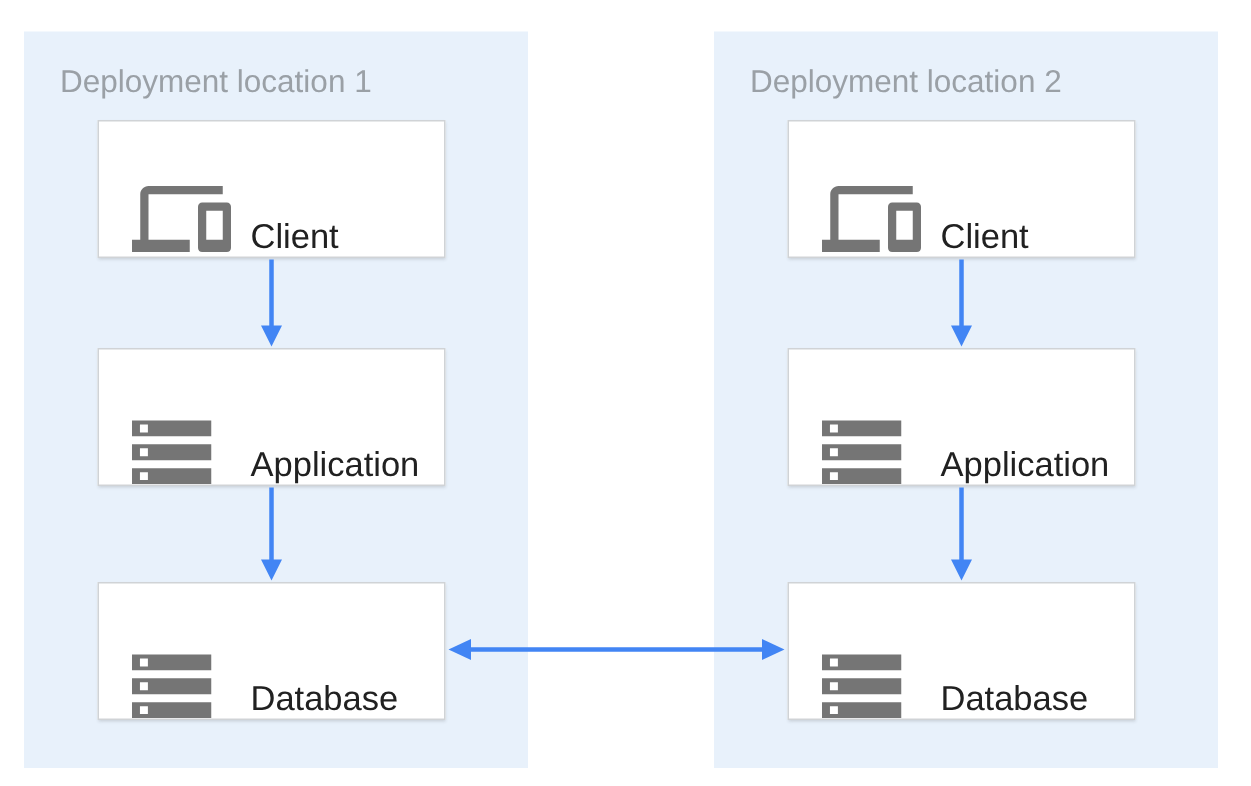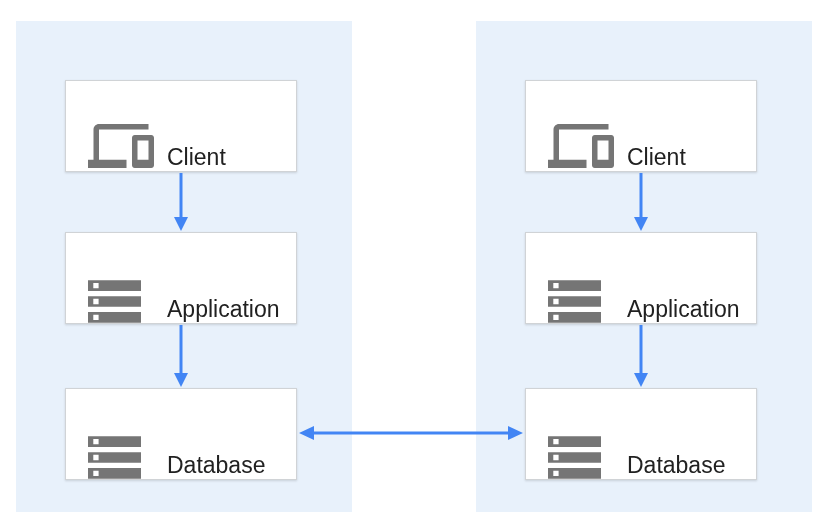--- a/index.html
+++ b/index.html
@@ -72,20 +72,21 @@
   }
   .arrows line{stroke:var(--arrow);stroke-width:3}
   .arrows polygon{fill:var(--arrow)}
 </style>
 </head>
 <body>
 
 <div class="canvas">
 
   <section class="panel panel-1">
+    <div class="panel-title">Deployment location 1</div>
 
     <div class="node node-client">
       <span class="icon">
         <svg width="66" height="50" viewBox="0 3 24 18">
           <path d="M4 6h18V4H4c-1.1 0-2 .9-2 2v11H0v3h14v-3H4V6zm19 2h-6c-.55 0-1 .45-1 1v10c0 .55.45 1 1 1h6c.55 0 1-.45 1-1V9c0-.55-.45-1-1-1zm-1 9h-4v-7h4v7z"></path>
         </svg>
       </span>
       <span class="node-label">Client</span>
     </div>
 
@@ -102,20 +103,21 @@
       <span class="icon">
         <svg width="53" height="43" viewBox="2 4 20 16">
           <path d="M2 20h20v-4H2v4zm2-3h2v2H4v-2zM2 4v4h20V4H2zm4 3H4V5h2v2zm-4 7h20v-4H2v4zm2-3h2v2H4v-2z"></path>
         </svg>
       </span>
       <span class="node-label">Database</span>
     </div>
   </section>
 
   <section class="panel panel-2">
+    <div class="panel-title">Deployment location 2</div>
 
     <div class="node node-client">
       <span class="icon">
         <svg width="66" height="50" viewBox="0 3 24 18">
           <path d="M4 6h18V4H4c-1.1 0-2 .9-2 2v11H0v3h14v-3H4V6zm19 2h-6c-.55 0-1 .45-1 1v10c0 .55.45 1 1 1h6c.55 0 1-.45 1-1V9c0-.55-.45-1-1-1zm-1 9h-4v-7h4v7z"></path>
         </svg>
       </span>
       <span class="node-label">Client</span>
     </div>
 

